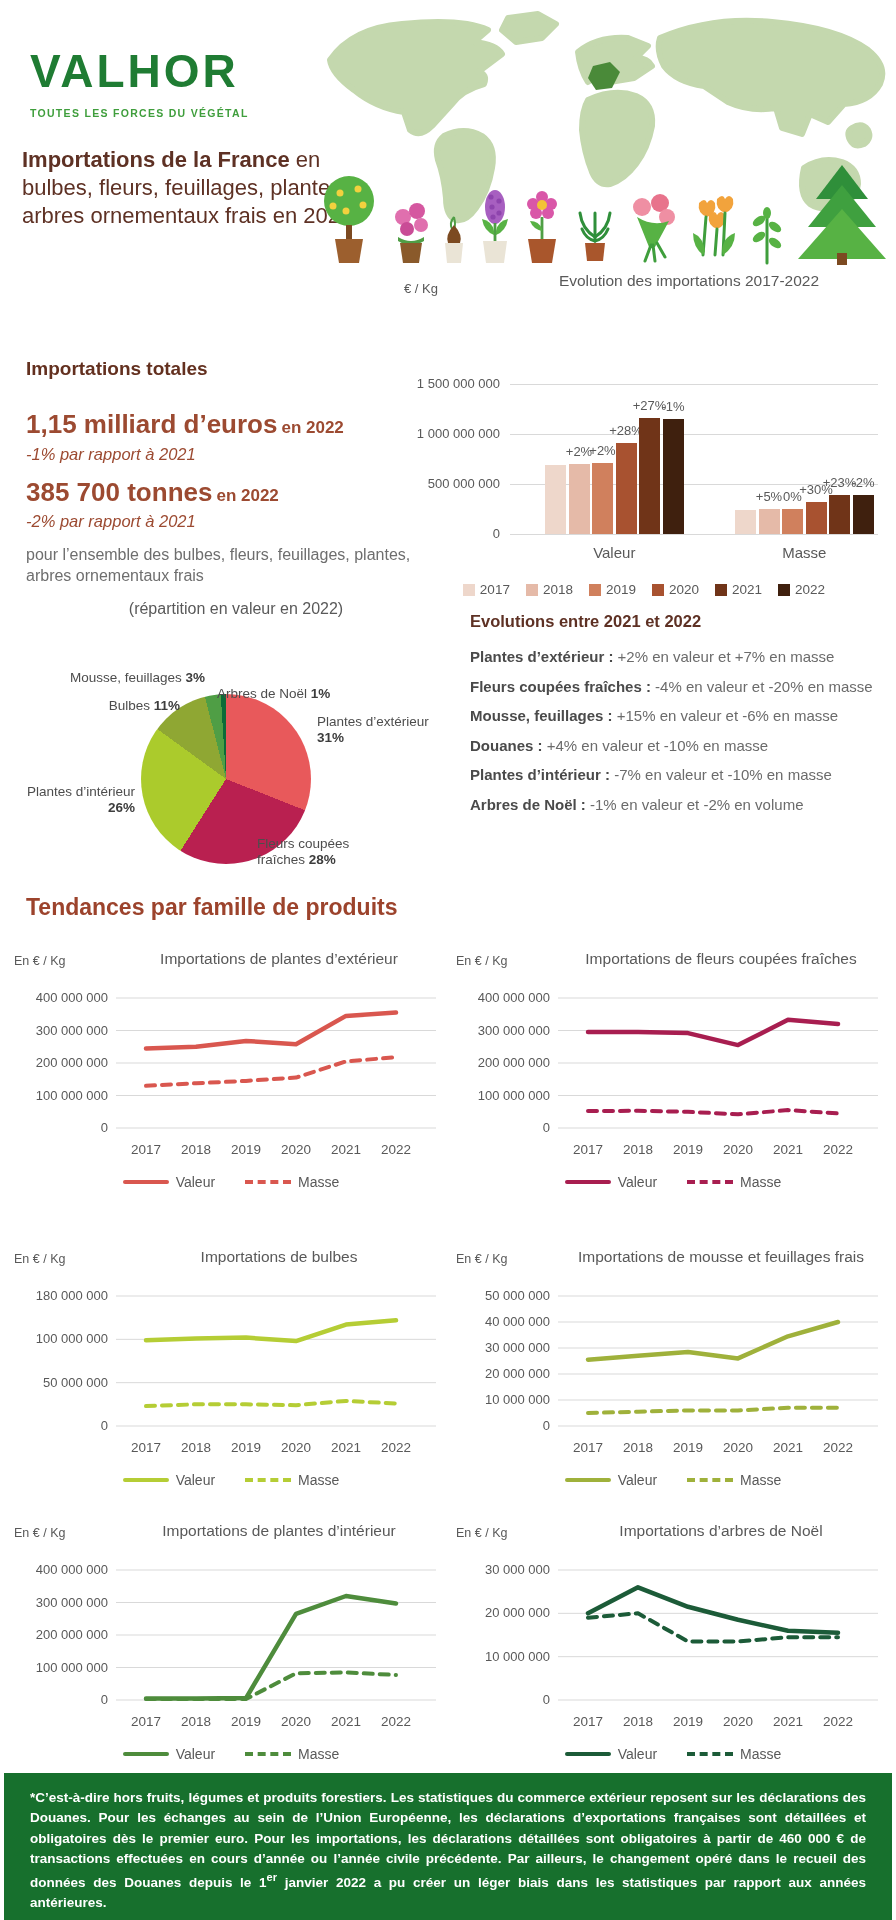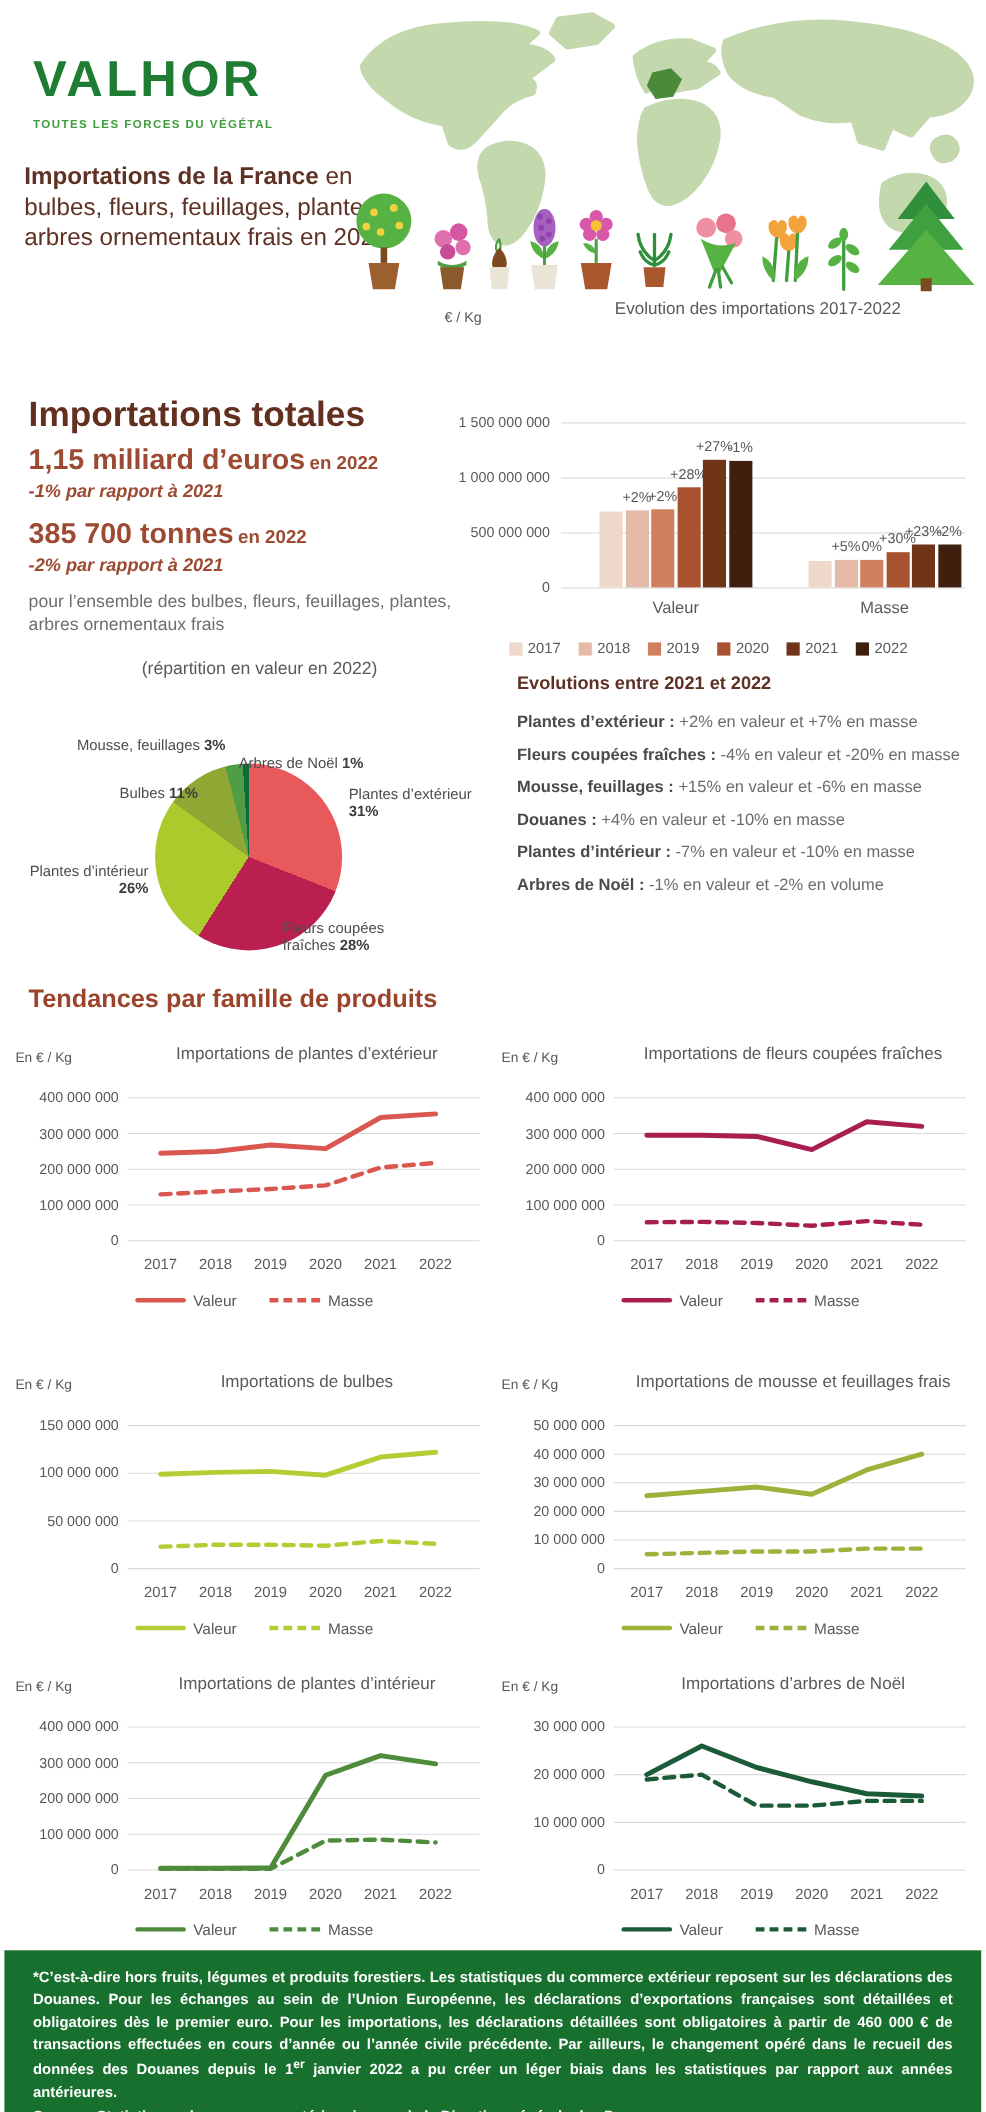--- a/index.html
+++ b/index.html
@@ -14,24 +14,24 @@
   .logo-text { font-size:46px; font-weight:800; color:#1f7c33; letter-spacing:3px; line-height:1; }
   .logo-tagline { font-size:10.5px; font-weight:700; color:#3f9e3c; letter-spacing:1.3px; margin-top:13px; }
   .main-title { position:absolute; left:22px; top:146px; width:352px;
     font-size:22px; line-height:1.27; color:#5e3124; }
   .main-title b { font-weight:800; }
   .map-wrap { position:absolute; left:292px; top:8px; width:604px; height:235px; }
   .plants-row { position:absolute; left:318px; top:160px; width:572px; height:105px;
     display:flex; align-items:flex-end; justify-content:space-between; z-index:2; }
   
   .totals { position:absolute; left:26px; top:358px; width:390px; }
-  .totals h2 { font-size:32px; font-weight:800; color:#63301f; margin-bottom:8px; }
+  .totals h2 { font-size:19px; font-weight:800; color:#63301f; margin-bottom:30px; }
   .stat { font-size:26px; font-weight:800; color:#9c4a31; line-height:1.1; }
   .stat .suffix { font-size:17px; font-weight:700; margin-left:4px; }
-  .change { font-size:16.5px; font-weight:700; font-style:italic; color:#9c4a31; margin:6px 0 14px; }
+  .change { font-size:16.5px; font-weight:400; font-style:italic; color:#9c4a31; margin:6px 0 14px; }
   .scope { font-size:16px; color:#6e6e6e; line-height:1.3; margin-top:2px; }
   
   .bar-chart { position:absolute; left:398px; top:272px; width:492px; }
   .bc-head { position:relative; height:24px; }
   .bc-unit { position:absolute; left:6px; top:9px; font-size:13px; color:#595959; }
   .bc-title { position:absolute; left:90px; right:0; text-align:center; font-size:15.5px; color:#595959; }
   .bc-plot { position:relative; height:150px; margin-top:88px; }
   .bc-grid { position:absolute; left:112px; width:368px; height:1px; background:#d9d9d9; }
   .bc-ytick { position:absolute; left:0; width:102px; text-align:right; font-size:13px; color:#595959; }
   .bc-bar { position:absolute; width:21px; }
@@ -44,21 +44,21 @@
   .bc-swatch { width:12px; height:12px; display:inline-block; }
   
   .pie-block { position:absolute; left:10px; top:598px; width:452px; height:292px; }
   .pie-title { text-align:center; font-size:17px; font-weight:700; color:#595959; margin-top:14px; }
   .pie-subtitle { text-align:center; font-size:16px; color:#595959; margin-top:2px; }
   .pie-circle { position:absolute; left:131px; top:96px; width:170px; height:170px; border-radius:50%; }
   .pie-lbl { position:absolute; font-size:13.5px; color:#4d4d4d; line-height:1.22; }
   .pie-lbl b { color:#3d3d3d; }
   .lbl-mousse { right:257px; top:72px; text-align:right; white-space:nowrap; }
   .lbl-arbres { left:207px; top:72px; white-space:nowrap;margin-top:16px; }
-  .lbl-bulbes { right:282px; top:115px; text-align:right; white-space:nowrap; }
+  .lbl-bulbes { right:282px; top:100px; text-align:right; white-space:nowrap; }
   .lbl-ext { left:307px; top:116px; width:140px; }
   .lbl-ext b { display:block; }
   .lbl-int { right:327px; top:186px; width:120px; text-align:right; }
   .lbl-int b { display:block; }
   .lbl-fleurs { left:247px; top:238px; width:118px; }
   
   .evolutions { position:absolute; left:470px; top:612px; width:420px; }
   .evolutions h3 { font-size:16.5px; font-weight:800; color:#5e3124; margin-bottom:16px; }
   .evo-item { font-size:15px; color:#6b6b6b; line-height:1.3; margin-bottom:10px; }
   .evo-item b { color:#4a4a4a; }
@@ -397,21 +397,21 @@
           <span>Masse</span>
         </span>
       </div>
     </div>
   <div id="chart-bulbes" class="line-chart">
       <div class="lc-head">
         <span class="lc-unit">En € / Kg</span>
         <span class="lc-title">Importations de bulbes</span>
       </div>
       <div class="lc-plot">
-        <span class="lc-ytick" style="top: 4px;">150 000 000</span>
+        <span class="lc-ytick" style="top: 4px;">180 000 000</span>
         <span class="lc-ytick" style="top: 47.3333px;">100 000 000</span>
         <span class="lc-ytick" style="top: 90.6667px;">50 000 000</span>
         <span class="lc-ytick" style="top: 134px;">0</span>
         <svg width="438" height="150" class="lc-svg">
           <line x1="108" y1="12" x2="428" y2="12" stroke="#d9d9d9" stroke-width="1"></line>
           <line x1="108" y1="55.333333333333336" x2="428" y2="55.333333333333336" stroke="#d9d9d9" stroke-width="1"></line>
           <line x1="108" y1="98.66666666666667" x2="428" y2="98.66666666666667" stroke="#d9d9d9" stroke-width="1"></line>
           <line x1="108" y1="142" x2="428" y2="142" stroke="#d9d9d9" stroke-width="1"></line>
           <polyline points="138.0,56.2 188.0,54.5 238.0,53.6 288.0,57.1 338.0,40.6 388.0,36.3" fill="none" stroke="#b5cd35" stroke-width="4.5" stroke-linejoin="round" stroke-linecap="round"></polyline>
           <polyline points="138.0,122.1 188.0,120.3 238.0,120.3 288.0,121.2 338.0,116.9 388.0,119.5" fill="none" stroke="#b5cd35" stroke-width="4" stroke-linejoin="round" stroke-linecap="round" stroke-dasharray="9 7"></polyline>

